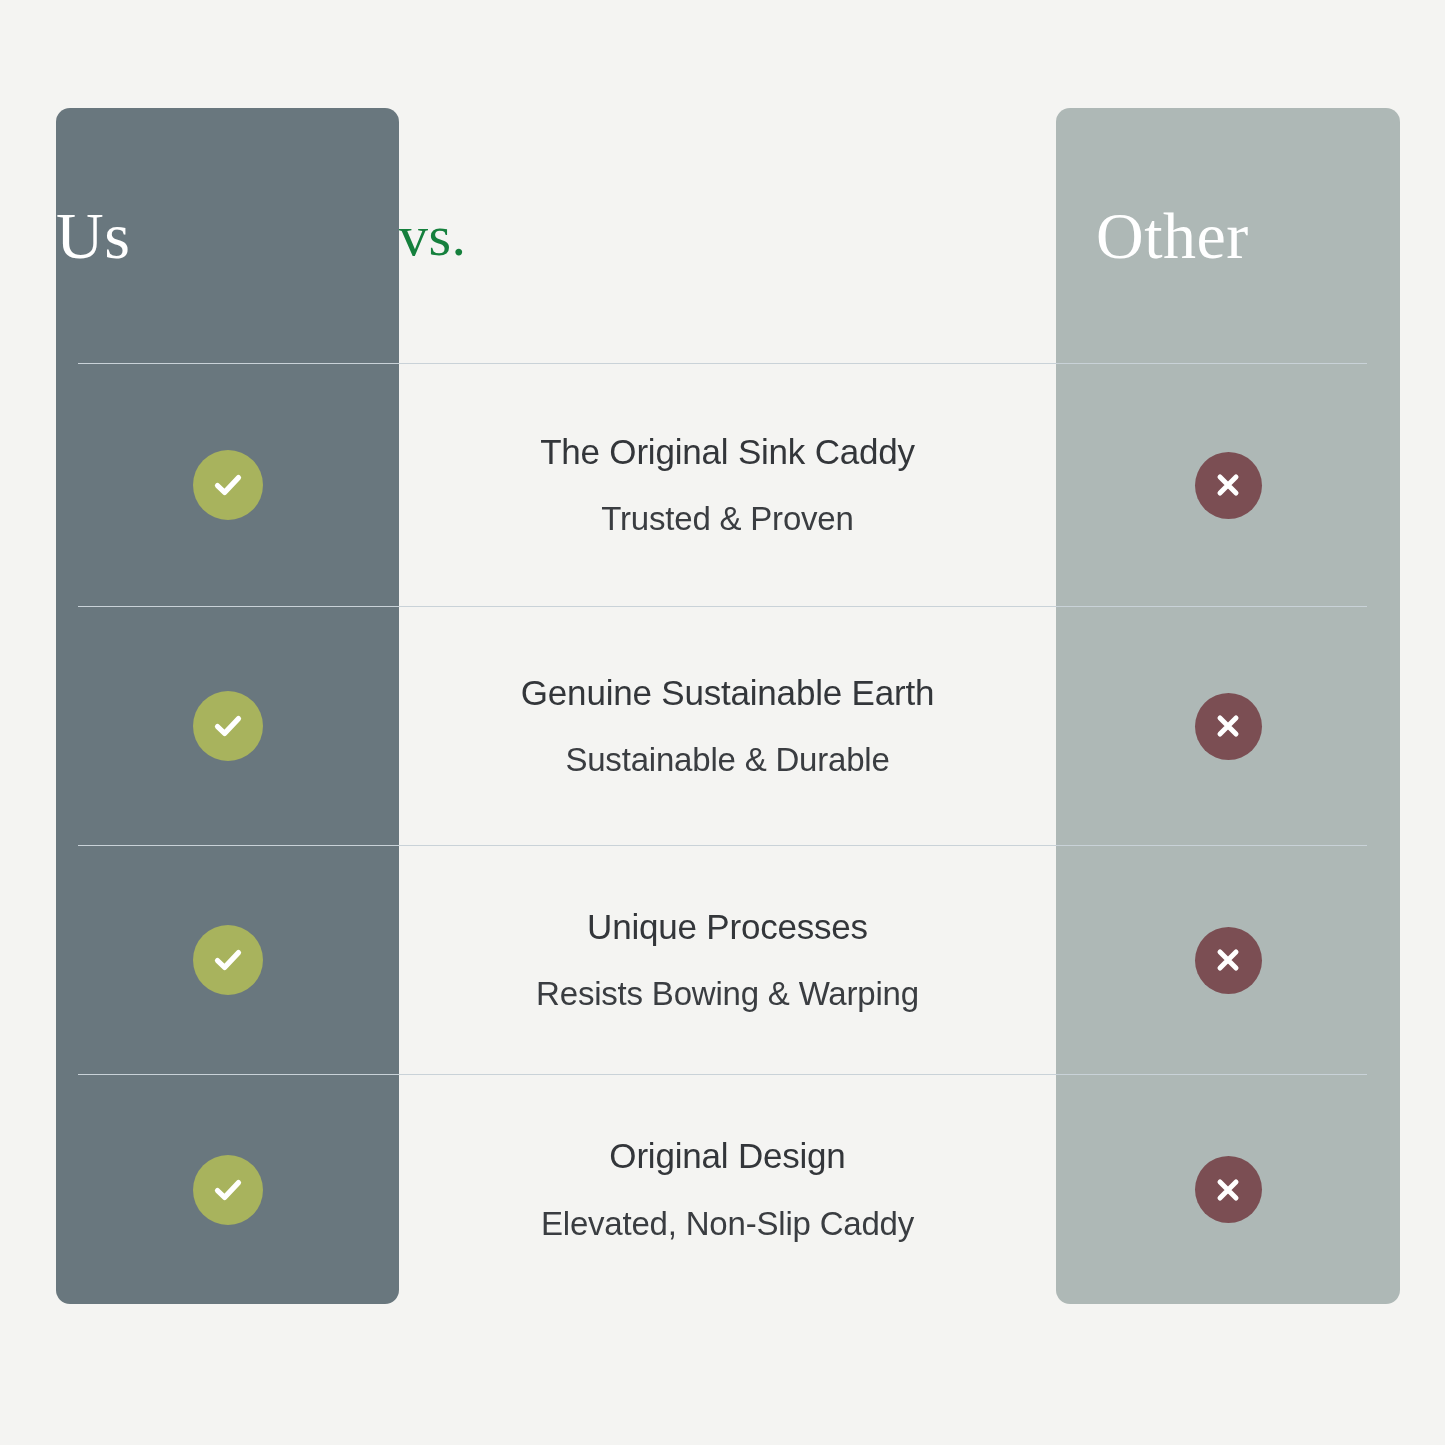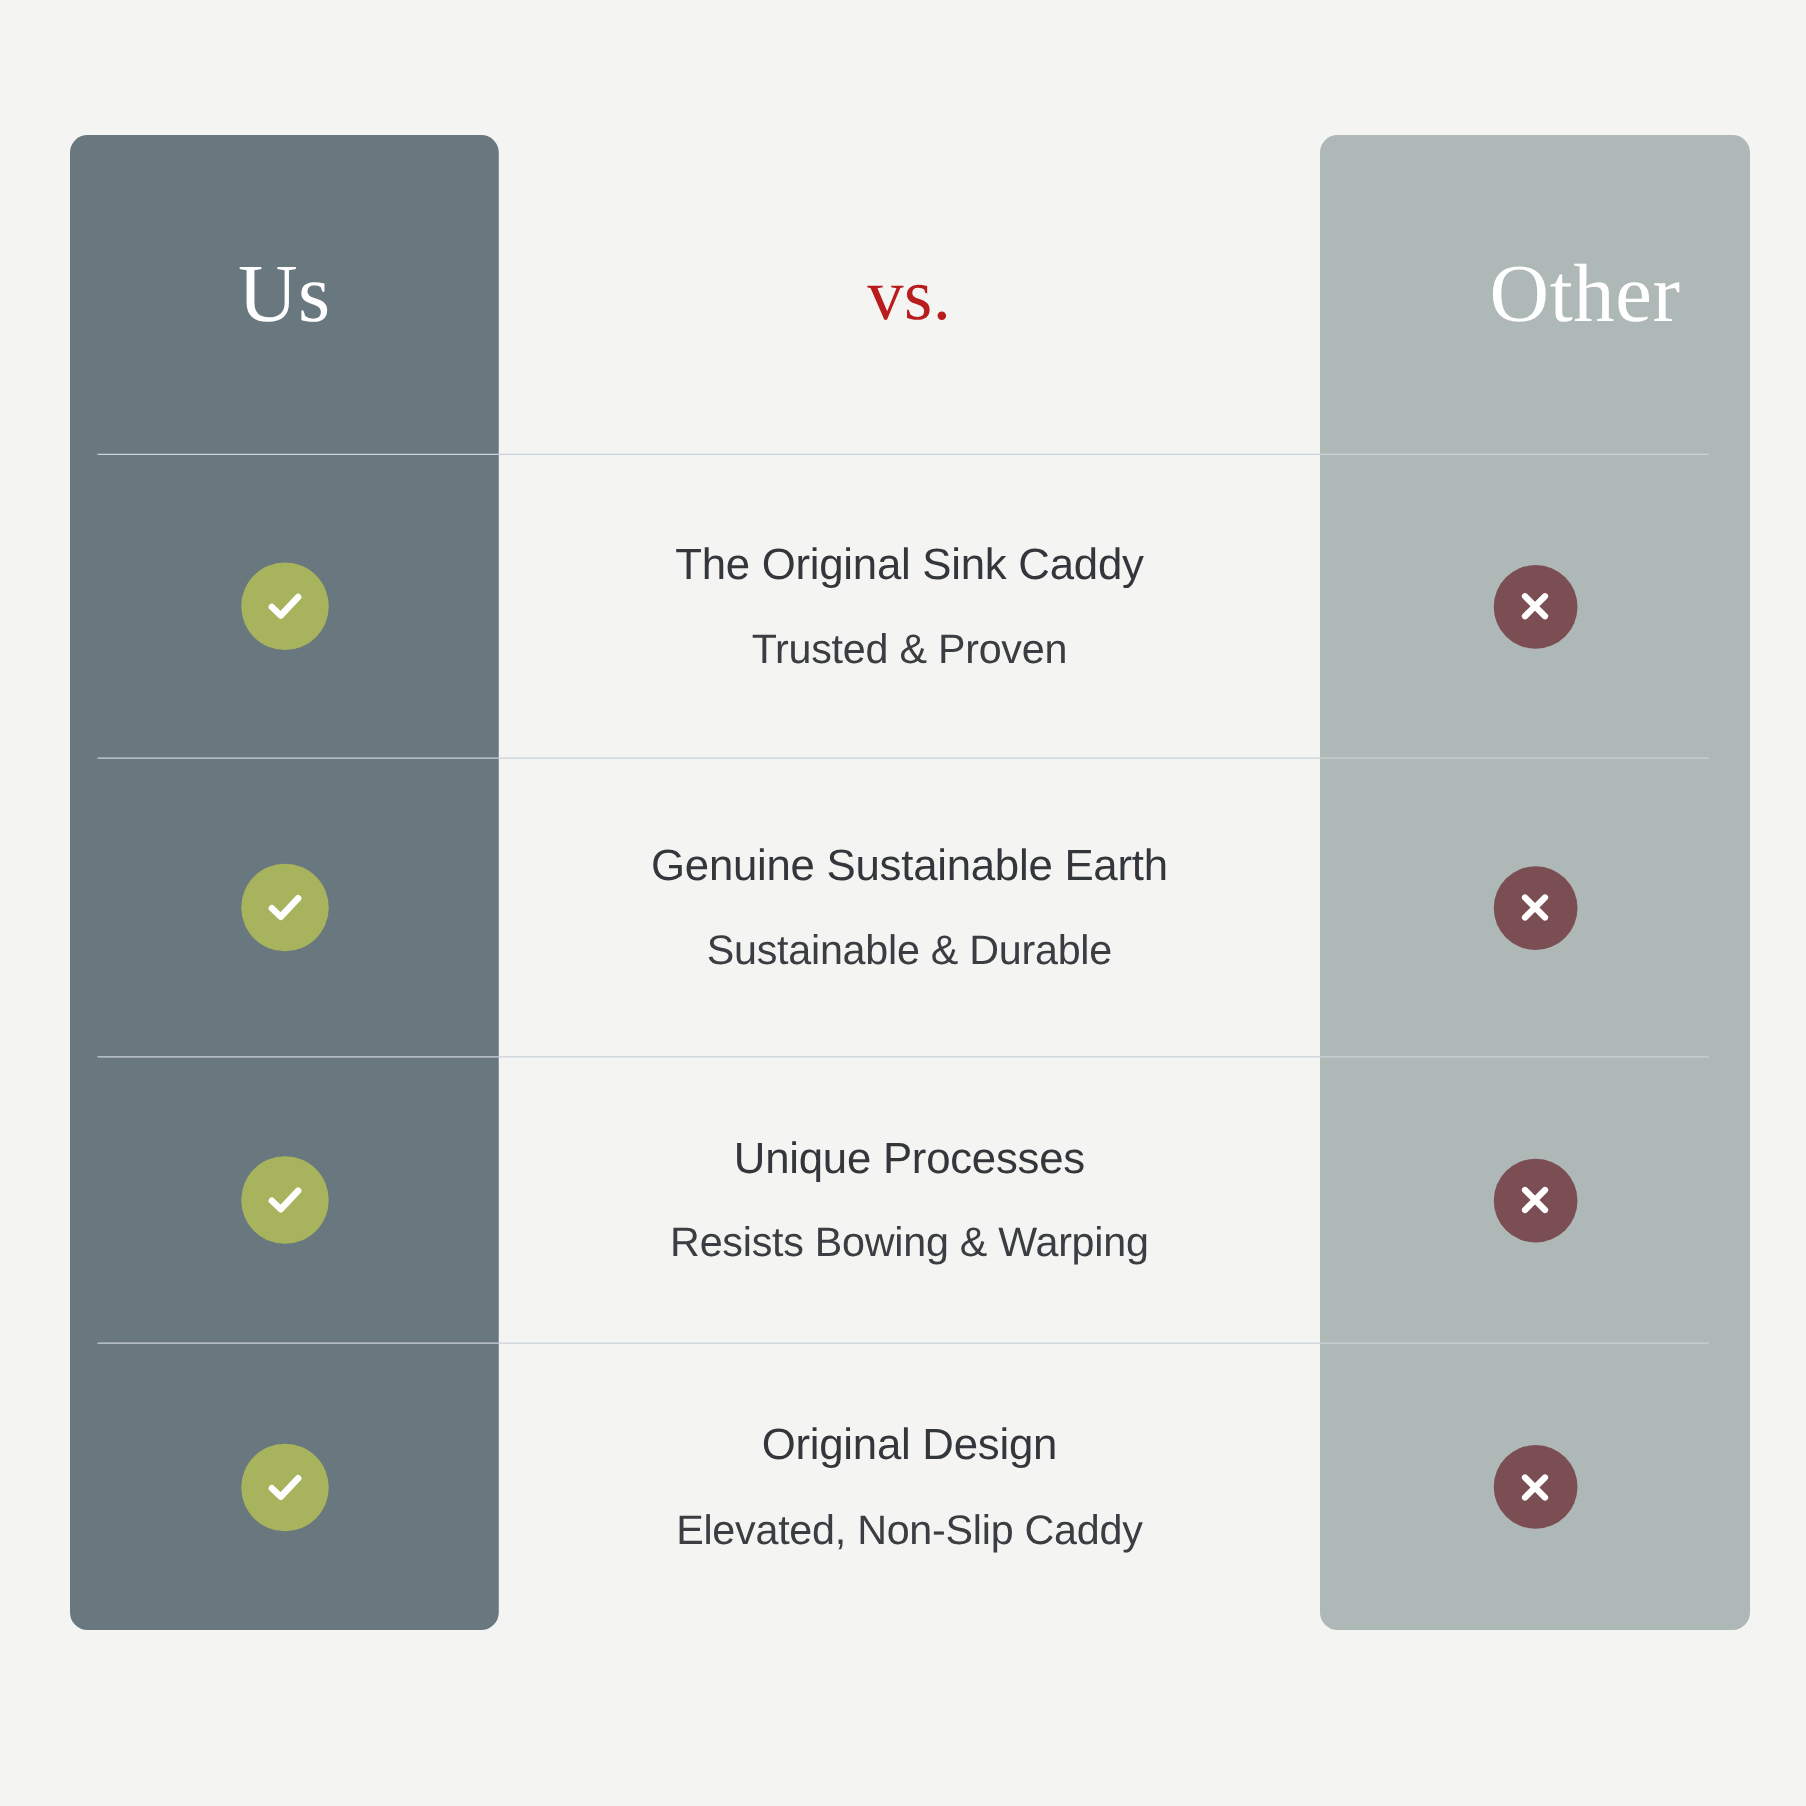--- a/index.html
+++ b/index.html
@@ -45,36 +45,35 @@
     left: 0;
     width: 1445px;
     height: 255px;
   }
   .col-head {
     position: absolute;
     top: 0;
     height: 255px;
     display: flex;
     align-items: center;
-    justify-content: center;
     font-family: "Liberation Serif", serif;
     font-weight: 400;
     letter-spacing: 0.5px;
     user-select: none;
   }
   .head-us {
     left: 56px;
     width: 343px;
     color: #ffffff;
     font-size: 66px;
   }
   .head-vs {
     left: 399px;
     width: 657px;
-    color: #b91c1c;
+    color: #15803d;
     font-size: 58px;
   }
   .head-other {
     left: 1056px;
     width: 344px;
     color: #ffffff;
     font-size: 66px;
     margin-left: 40px;
   }
 

